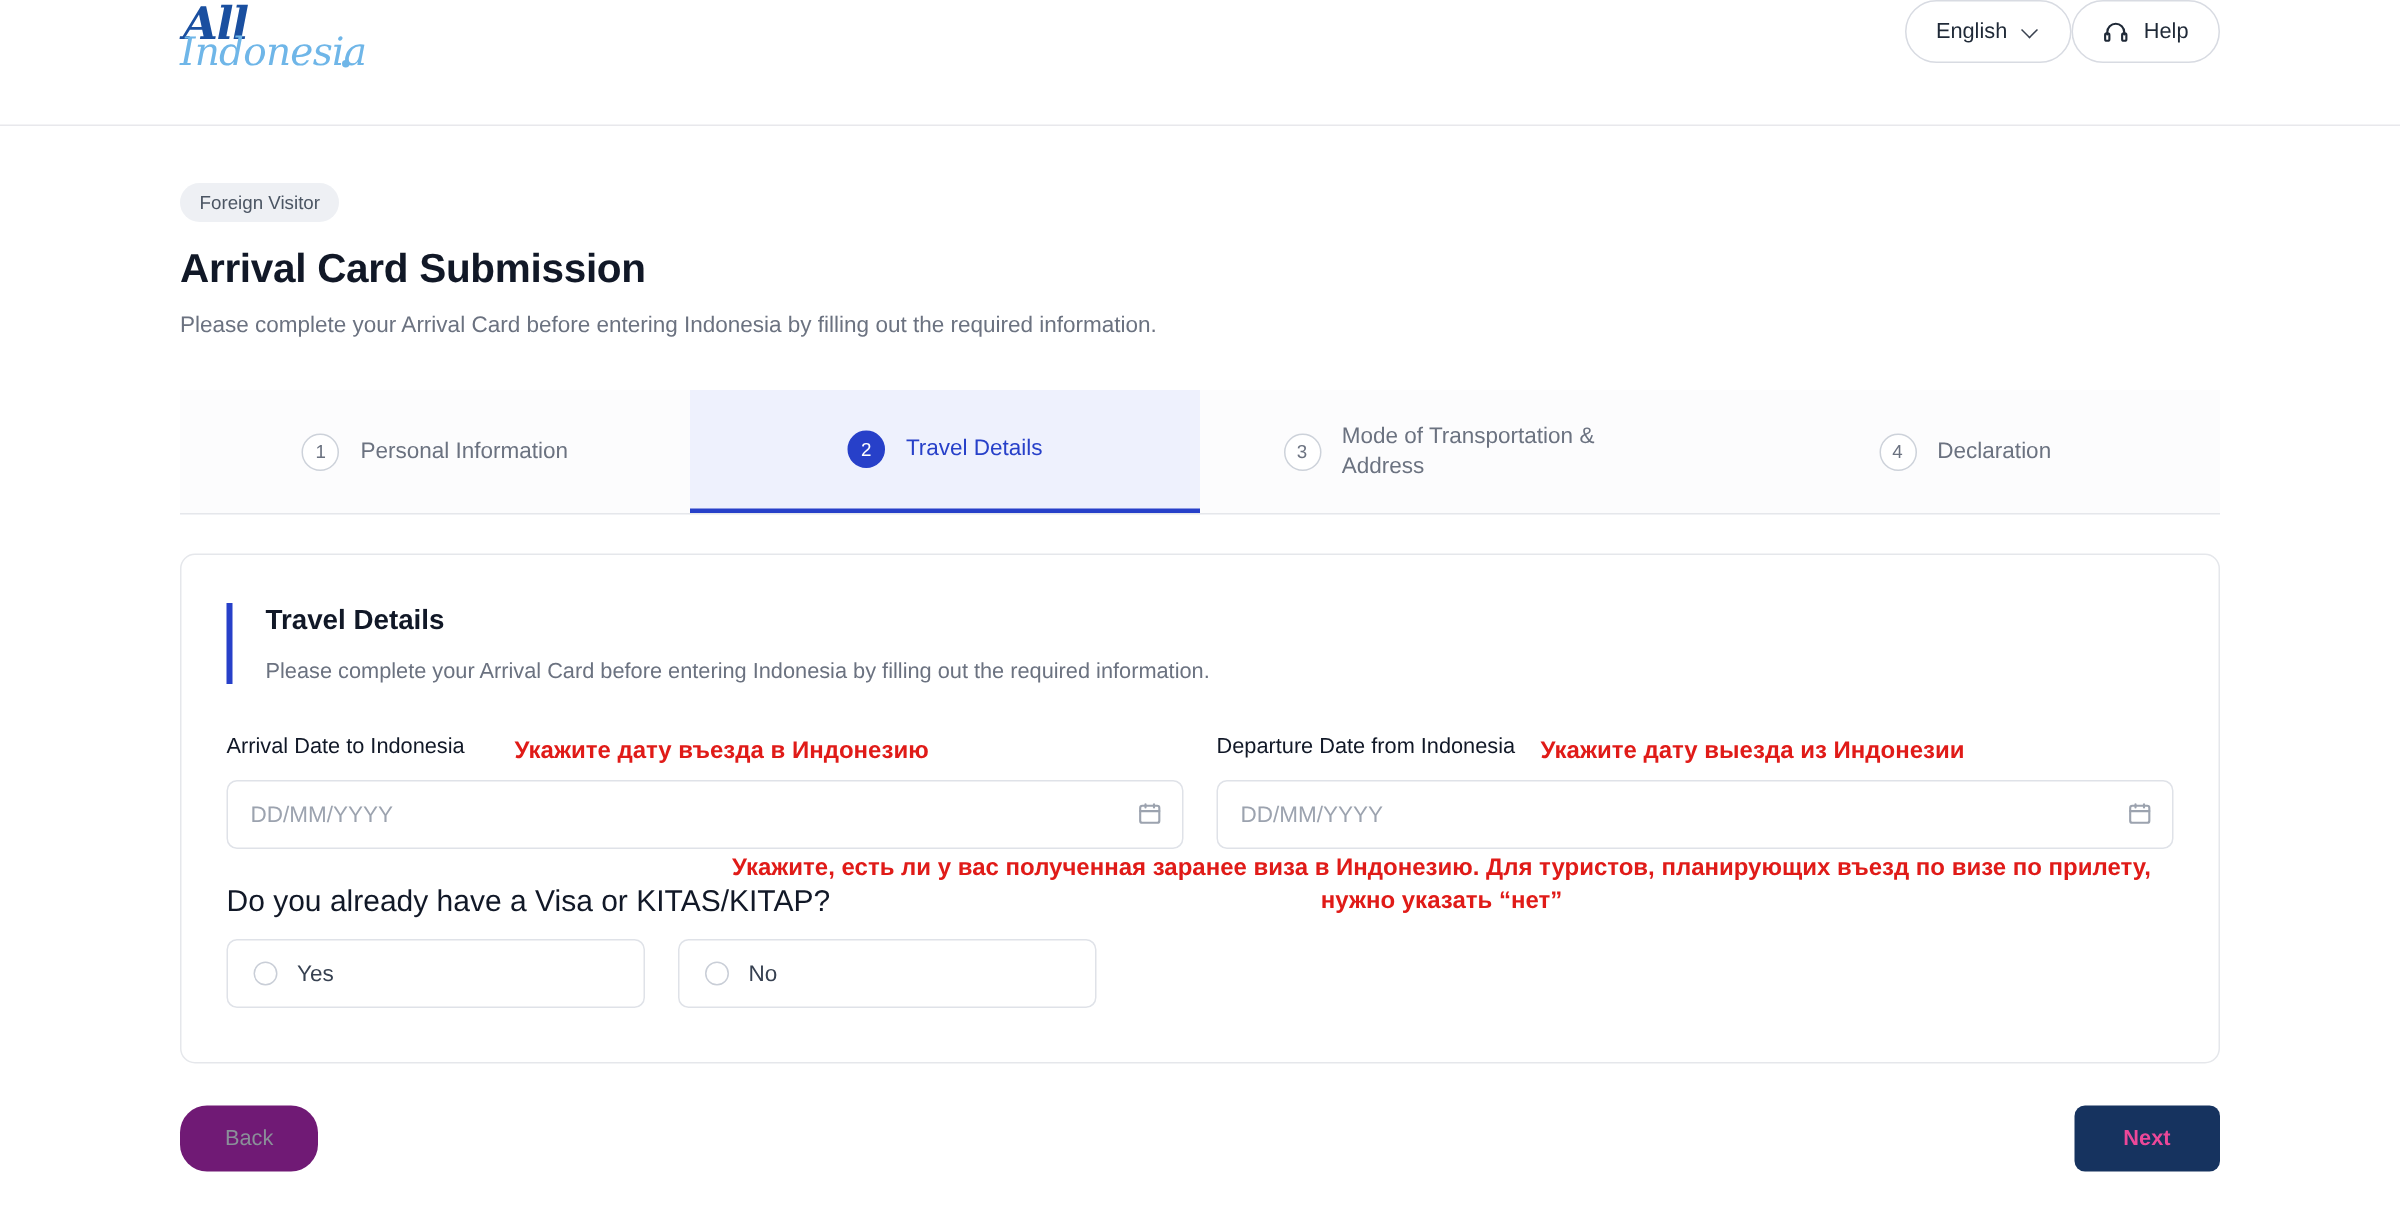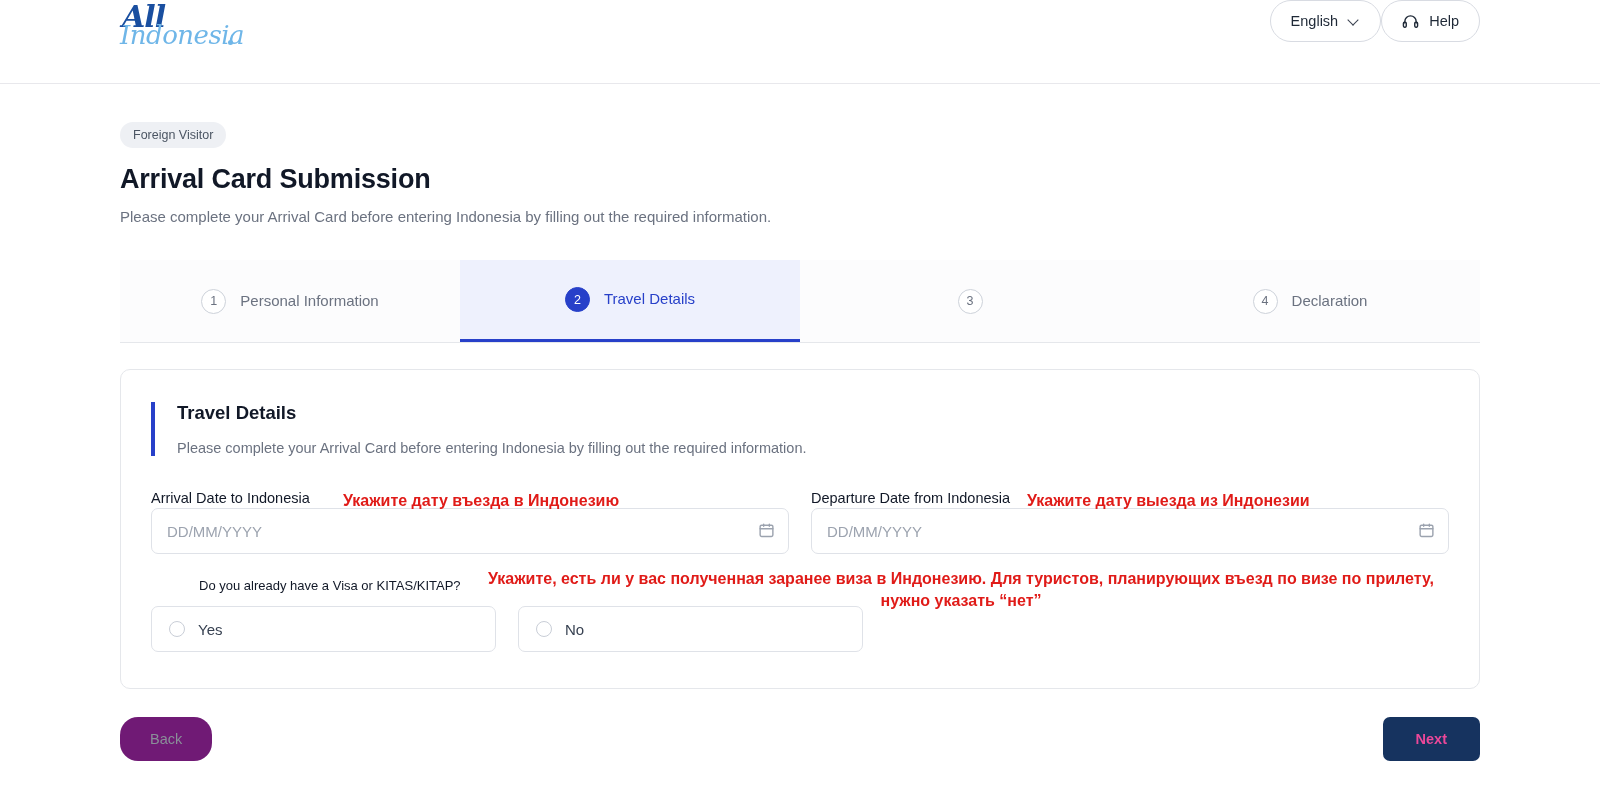--- a/index.html
+++ b/index.html
@@ -201,21 +201,21 @@
 
   .grid {
     margin-top: 34px;
     display: grid;
     grid-template-columns: 1fr 1fr;
     column-gap: 22px;
   }
   .field-label {
     font-size: 14.5px;
     color: #111827;
-    margin-bottom: 2px;
+    margin-bottom: 14px;
     display: block;
   }
   .input-wrap {
     position: relative;
     height: 44px;
   }
   .text-input {
     width: 100%;
     height: 46px;
     border: 1px solid #dfe2e8;
@@ -232,31 +232,30 @@
     position: absolute;
     right: 14px;
     top: 14px;
     width: 17px;
     height: 17px;
     color: #9ca3af;
   }
 
   .radio-label {
     margin-top: 26px;
-    font-size: 13px;
+    font-size: 20px;
     color: #111827;
-    margin-left: 48px;
   }
   .radio-row {
     margin-top: 13px;
     display: flex;
     gap: 22px;
   }
   .radio-box {
-    width: 345px;
+    width: 279px;
     height: 46px;
     border: 1px solid #dfe2e8;
     border-radius: 7px;
     display: flex;
     align-items: center;
     gap: 13px;
     padding: 0 17px;
     font-size: 15px;
     color: #374151;
     cursor: pointer;
@@ -363,20 +362,21 @@
     <div class="step">
       <div class="num">1</div>
       <div class="slabel">Personal Information</div>
     </div>
     <div class="step active">
       <div class="num">2</div>
       <div class="slabel">Travel Details</div>
     </div>
     <div class="step">
       <div class="num">3</div>
+      <div class="slabel">Mode of Transportation &amp; Address</div>
     </div>
     <div class="step">
       <div class="num">4</div>
       <div class="slabel">Declaration</div>
     </div>
   </div>
 
   
   <div class="card">
     <div class="section-head">

